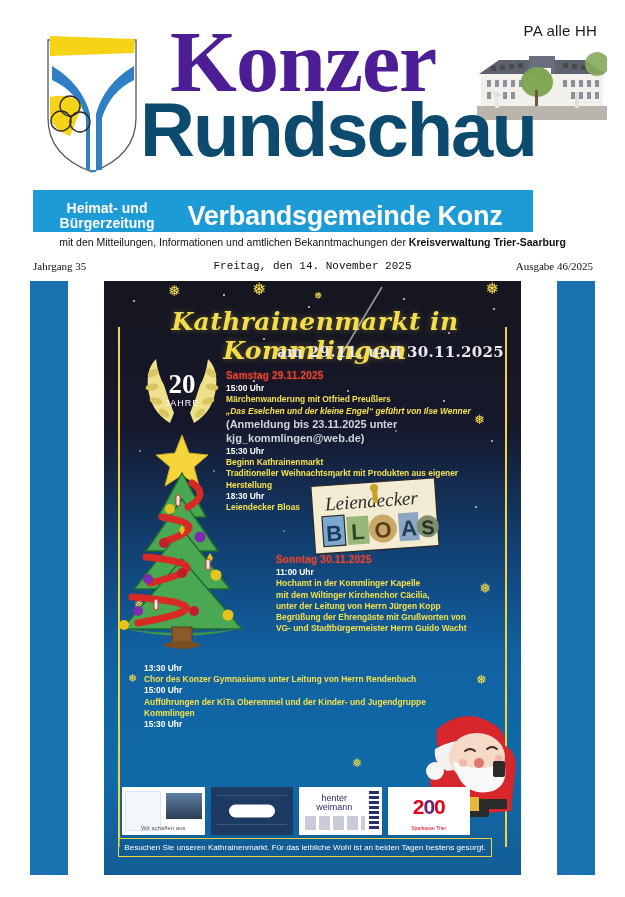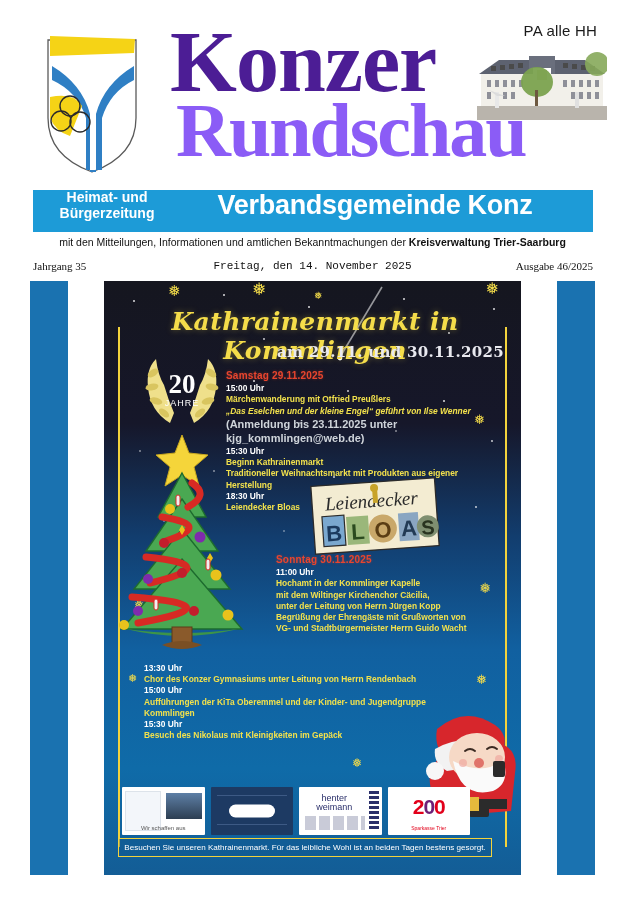--- a/index.html
+++ b/index.html
@@ -17,34 +17,33 @@
   .crest{position:absolute;left:30px;top:22px;width:124px;height:155px;}
 
   .title-konzer{
     position:absolute;left:170px;top:22px;
     font-family:"Liberation Serif",serif;font-weight:700;
     font-size:86px;line-height:.95;color:#4c1d95;letter-spacing:-1px;
     z-index:3;
   }
   .title-rundschau{
     position:absolute;left:140px;top:96px;
-    font-family:Liberation Serif, serif;font-weight:700;
-    font-size:76px;line-height:.9;color:#8b5cf6;letter-spacing:-2px;
+    font-family:Liberation Sans, sans-serif;font-weight:700;
+    font-size:76px;line-height:.9;color:#0c4a6e;letter-spacing:-2px;
     z-index:2;
-    margin-left:36px;
   }
   .town-photo{
     position:absolute;right:18px;top:48px;width:130px;height:72px;
     z-index:1;overflow:hidden;border:0;
   }
 
   
   .banner{
-    position:absolute;left:33px;top:190px;width:560px;height:42px;
-    background:#1d9bd7;display:flex;align-items:flex-start;
+    position:absolute;left:33px;top:190px;width:500px;height:42px;
+    background:#1d9bd7;display:flex;align-items:flex-end;
   }
   .banner-left{
     width:140px;color:#fff;font-weight:700;font-size:14px;
     line-height:1.12;text-align:center;padding-left:4px;
   }
   .banner-title{
     flex:1;color:#fff;font-weight:700;font-size:27px;
     text-align:center;letter-spacing:-.3px;padding-right:20px;
   }
 
@@ -412,21 +411,20 @@
         <div class="e">VG- und Stadtbürgermeister Herrn Guido Wacht</div>
       </div>
 
       <div class="prog" id="prog-sun2">
         <div class="t">13:30 Uhr</div>
         <div class="e">Chor des Konzer Gymnasiums unter Leitung von Herrn Rendenbach</div>
         <div class="t">15:00 Uhr</div>
         <div class="e">Aufführungen der KiTa Oberemmel und der Kinder- und Jugendgruppe</div>
         <div class="e">Kommlingen</div>
         <div class="t">15:30 Uhr</div>
-        <div class="e">Besuch des Nikolaus mit Kleinigkeiten im Gepäck</div>
       </div>
 
       <svg class="santa" viewBox="0 0 120 120">
         <path d="M26 96 Q16 70 36 56 L92 44 Q112 50 108 74 L104 112 L34 118 Z" fill="#d7262c"></path>
         <path d="M30 30 Q58 6 88 26 Q102 36 96 52 L44 62 Q26 52 30 30 Z" fill="#d7262c"></path>
         <path d="M28 50 Q56 34 94 46 Q100 58 92 64 L40 72 Q26 64 28 50 Z" fill="#f2f2f2"></path>
         <circle cx="28" cy="72" r="9" fill="#f7f7f7"></circle>
         <ellipse cx="70" cy="58" rx="28" ry="24" fill="#f6d9c6"></ellipse>
         <path d="M46 62 Q54 100 86 92 Q104 84 96 60 Q78 78 46 62 Z" fill="#fafafa"></path>
         <circle cx="72" cy="64" r="5" fill="#e0736a"></circle>

